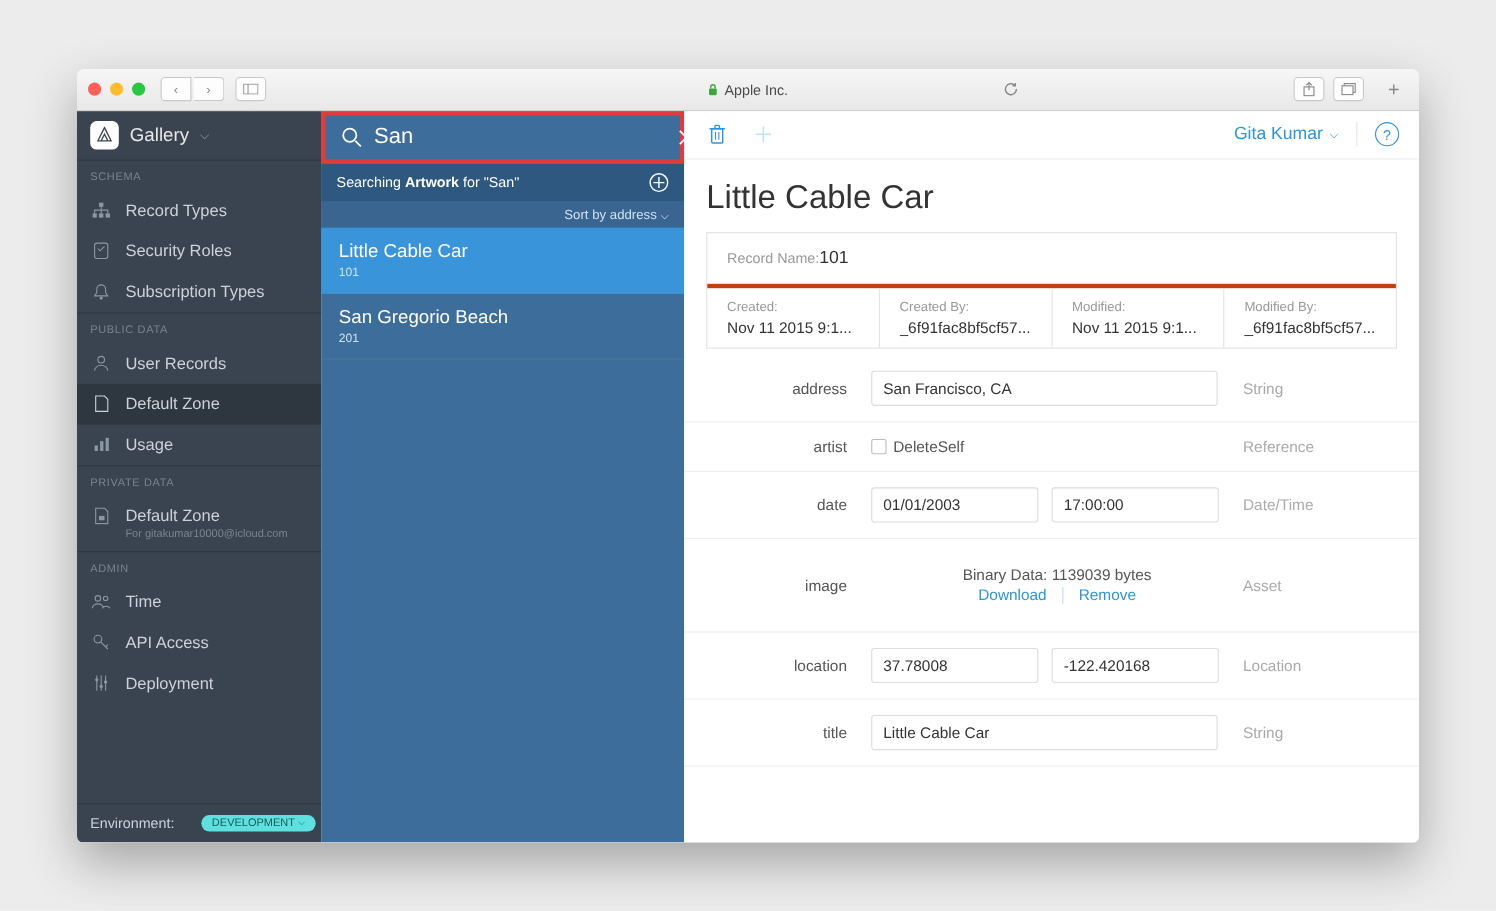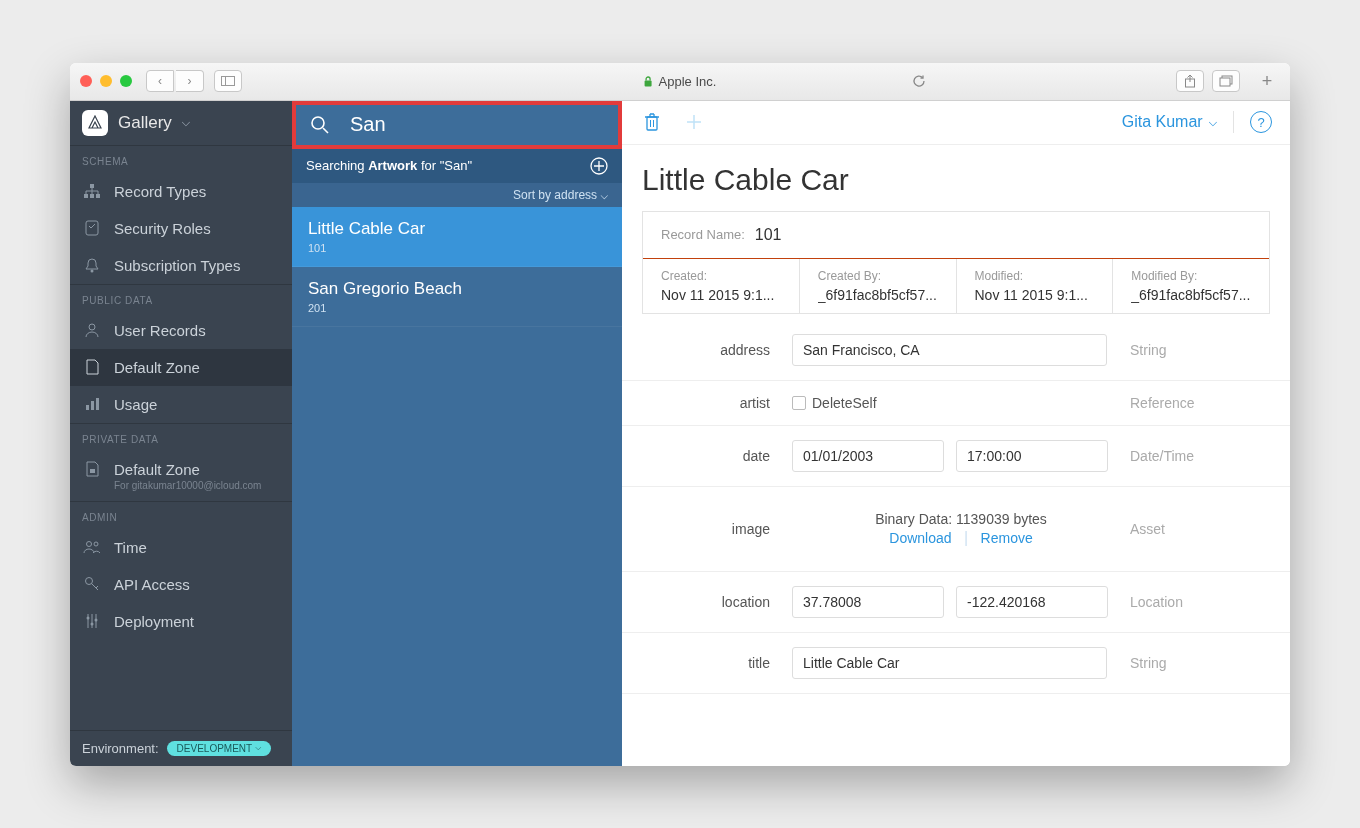--- a/index.html
+++ b/index.html
@@ -19,43 +19,43 @@
 .plus-tab{width:26px;text-align:center;color:#888;font-size:18px;margin-left:6px;}
 .content{flex:1;display:flex;overflow:hidden;}
 .sidebar{width:222px;background:#3a4450;color:#c9cfd6;display:flex;flex-direction:column;font-size:14px;}
 .sb-top{height:44px;display:flex;align-items:center;padding:0 12px;gap:10px;color:#e8e8e8;font-size:17px;font-weight:300;}
 .app-ico{width:26px;height:26px;border-radius:6px;background:#fff;display:flex;align-items:center;justify-content:center;color:#3a4450;font-size:14px;}
 .sb-head{padding:10px 12px 6px;color:#7a8490;font-size:10px;letter-spacing:0.6px;text-transform:uppercase;border-top:1px solid #2f3740;}
 .sb-item{display:flex;align-items:center;gap:12px;padding:10px 12px;font-weight:300;font-size:15px;color:#cbd2d9;cursor:pointer;}
 .sb-item.active{background:#2e3640;}
 .sb-item .ico{width:20px;display:flex;justify-content:center;color:#8b97a3;}
 .sb-sub{font-size:10px;color:#7a8490;margin-top:2px;}
-.sb-bottom{margin-top:auto;padding:10px 12px;border-top:1px solid #2f3740;display:flex;gap:8px;font-size:13px;color:#cbd2d9;}
+.sb-bottom{margin-top:auto;padding:10px 12px;border-top:1px solid #2f3740;display:flex;gap:24px;font-size:13px;color:#cbd2d9;}
 .dev-pill{background:#5fe0e0;color:#1a5a5a;font-size:10px;font-weight:400;padding:2px 10px;border-radius:10px;display:flex;align-items:center;gap:3px;}
 .midcol{width:330px;background:#3d6d9a;color:#fff;display:flex;flex-direction:column;}
-.search-wrap{border:4px solid #e23b3b;height:48px;display:flex;align-items:center;padding:0 14px;gap:20px;}
+.search-wrap{border:4px solid #e23b3b;height:48px;display:flex;align-items:center;padding:0 14px;gap:10px;}
 .search-wrap input{flex:1;background:transparent;border:0;outline:0;color:#fff;font-size:20px;font-weight:300;}
 .search-wrap input::placeholder{color:#cfe2f2;}
 .search-info{background:#2e5880;padding:8px 14px;font-size:13px;display:flex;align-items:center;justify-content:space-between;}
 .sort-row{background:#3a6590;padding:5px 14px;text-align:right;font-size:12px;color:#cfe2f2;}
 .result{padding:12px 16px;border-bottom:1px solid rgba(255,255,255,0.06);cursor:pointer;}
 .result.sel{background:#3994d9;}
 .result .rt{font-size:17px;font-weight:300;}
 .result .rid{font-size:11px;color:#cfe2f2;margin-top:3px;}
 .detail{flex:1;background:#fff;display:flex;flex-direction:column;overflow:auto;}
 .d-top{height:44px;display:flex;align-items:center;padding:0 18px;border-bottom:1px solid #eee;}
 .d-top .ico-btn{width:24px;height:24px;color:#2b95de;display:flex;align-items:center;justify-content:center;font-size:18px;margin-right:18px;}
 .d-top .ico-btn.light{color:#bfe2f7;}
 .d-top .grow{flex:1;}
 .d-user{color:#2b95de;font-size:16px;display:flex;align-items:center;gap:6px;}
 .help-c{width:22px;height:22px;border:1.5px solid #2b95de;border-radius:50%;color:#2b95de;display:flex;align-items:center;justify-content:center;font-size:13px;margin-left:16px;}
 .divider-v{width:1px;height:22px;background:#e3e3e3;margin-left:16px;}
 .d-title{font-size:30px;font-weight:300;color:#333;padding:18px 20px 14px;}
 .meta-box{margin:0 20px;border:1px solid #e3e3e3;}
-.meta-row1{padding:14px 18px;display:flex;align-items:center;gap:10px;font-size:13px;color:#999;border-bottom:1px solid #c2410c;}
+.meta-row1{padding:14px 18px;display:flex;align-items:center;font-size:13px;color:#999;border-bottom:4px solid #c2410c;}
 .meta-row1 .v{color:#333;font-size:16px;}
 .meta-grid{display:flex;}
 .meta-cell{flex:1;padding:10px 18px;border-right:1px solid #e3e3e3;}
 .meta-cell:last-child{border-right:0;}
 .meta-cell .lbl{font-size:12px;color:#999;margin-bottom:4px;}
 .meta-cell .val{font-size:14px;color:#333;white-space:nowrap;overflow:hidden;text-overflow:ellipsis;}
 .fields{margin-top:6px;}
 .frow{display:flex;align-items:center;border-bottom:1px solid #eee;padding:14px 20px;}
 .flabel{width:150px;text-align:right;color:#555;font-size:14px;padding-right:22px;}
 .fval{flex:1;display:flex;gap:12px;align-items:flex-start;}

